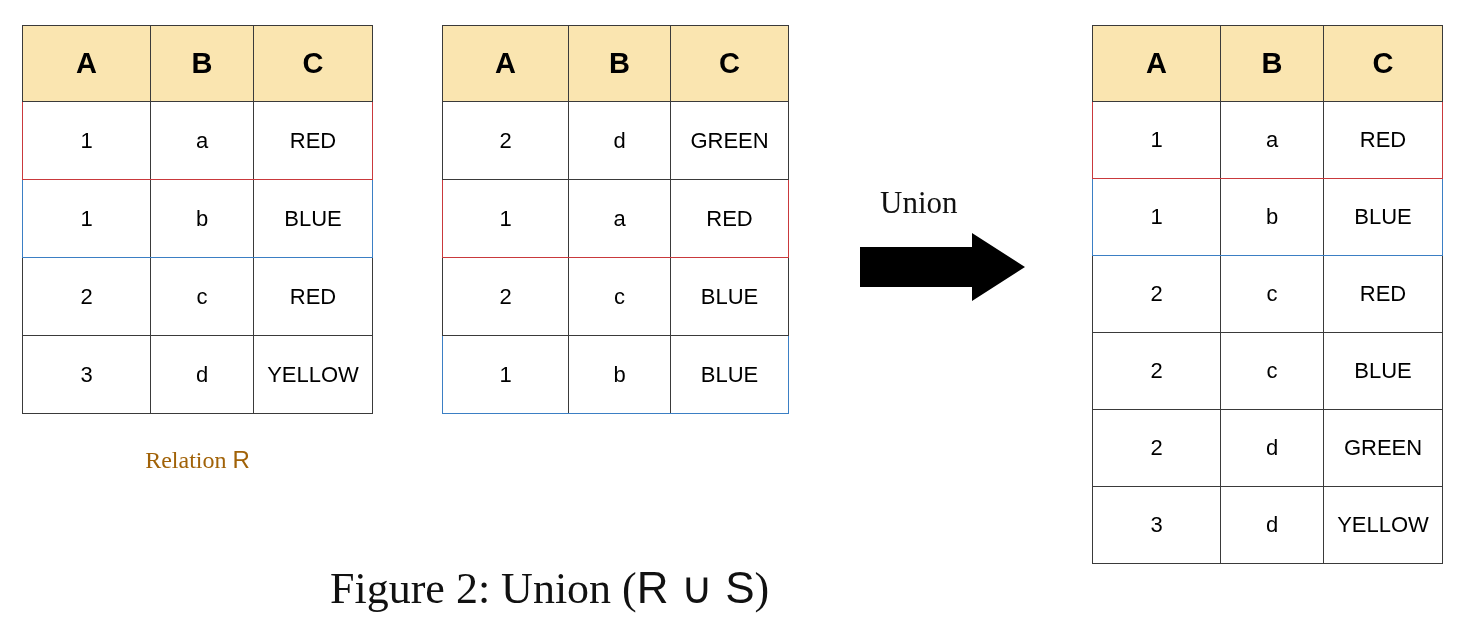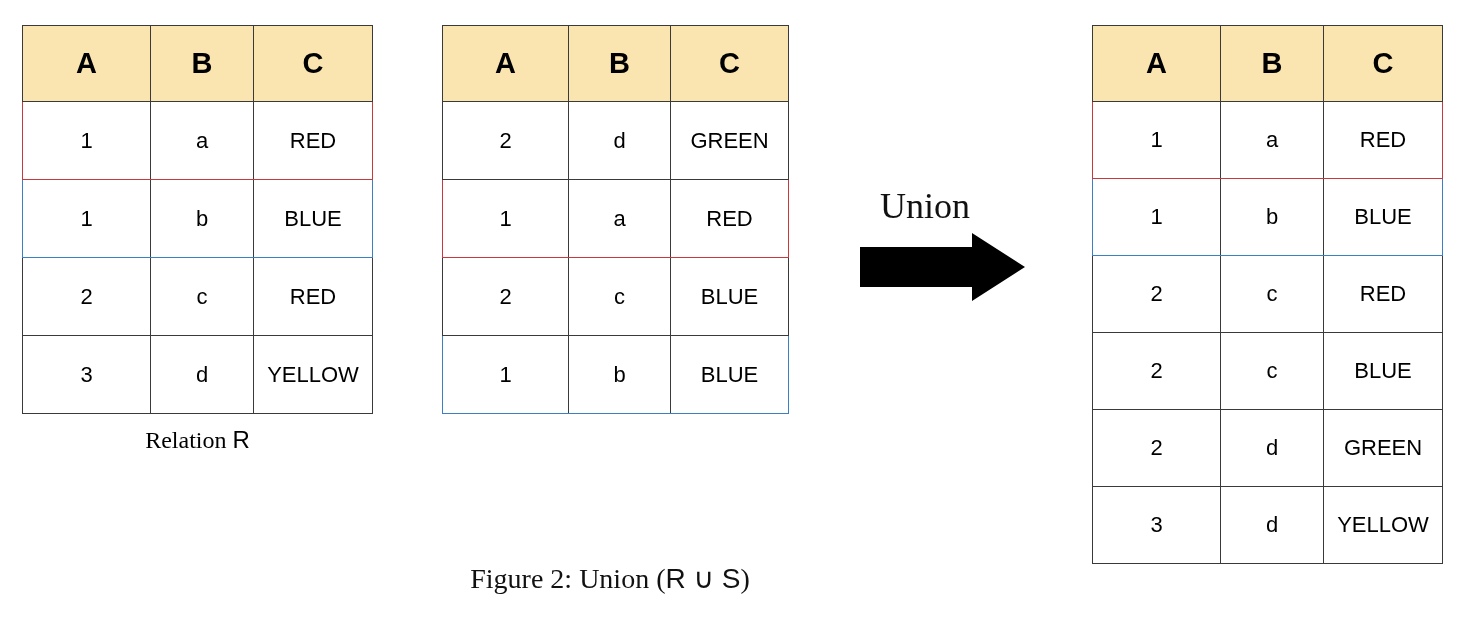--- a/index.html
+++ b/index.html
@@ -64,64 +64,64 @@
 
   .rel-table tr.hl-blue > td {
     border-top-color: #3b7fc4;
     border-bottom-color: #3b7fc4;
   }
   .rel-table tr.hl-blue > td:first-child { border-left-color: #3b7fc4; }
   .rel-table tr.hl-blue > td:last-child  { border-right-color: #3b7fc4; }
 
   
   .rel-caption {
-    margin-top: 12px;
+    margin-top: 32px;
     text-align: center;
     font-family: "Liberation Serif", serif;
     font-size: 24px;
-    color: #000000;
+    color: #a16207;
     white-space: nowrap;
   }
   .rel-caption .sym {
     font-family: "Liberation Sans", sans-serif;
     font-size: 24px;
   }
 
   
   .union-group {
     position: absolute;
     left: 855px;
     top: 185px;
     width: 200px;
     height: 120px;
   }
   .union-label {
     position: absolute;
     left: 25px;
     top: 0px;
     font-family: "Liberation Serif", serif;
-    font-size: 36px;
+    font-size: 31px;
     color: #111111;
     white-space: nowrap;
   }
   .union-arrow {
     position: absolute;
     left: 5px;
     top: 48px;
   }
 
   
   .figure-caption {
     position: absolute;
     left: 330px;
     top: 562px;
     width: 560px;
-    text-align: center;
+    text-align: left;
     font-family: "Liberation Serif", serif;
-    font-size: 28px;
+    font-size: 44px;
     color: #111111;
     white-space: nowrap;
   }
   .figure-caption .sym {
     font-family: "Liberation Sans", sans-serif;
   }
 </style>
 </head>
 <body>
 

